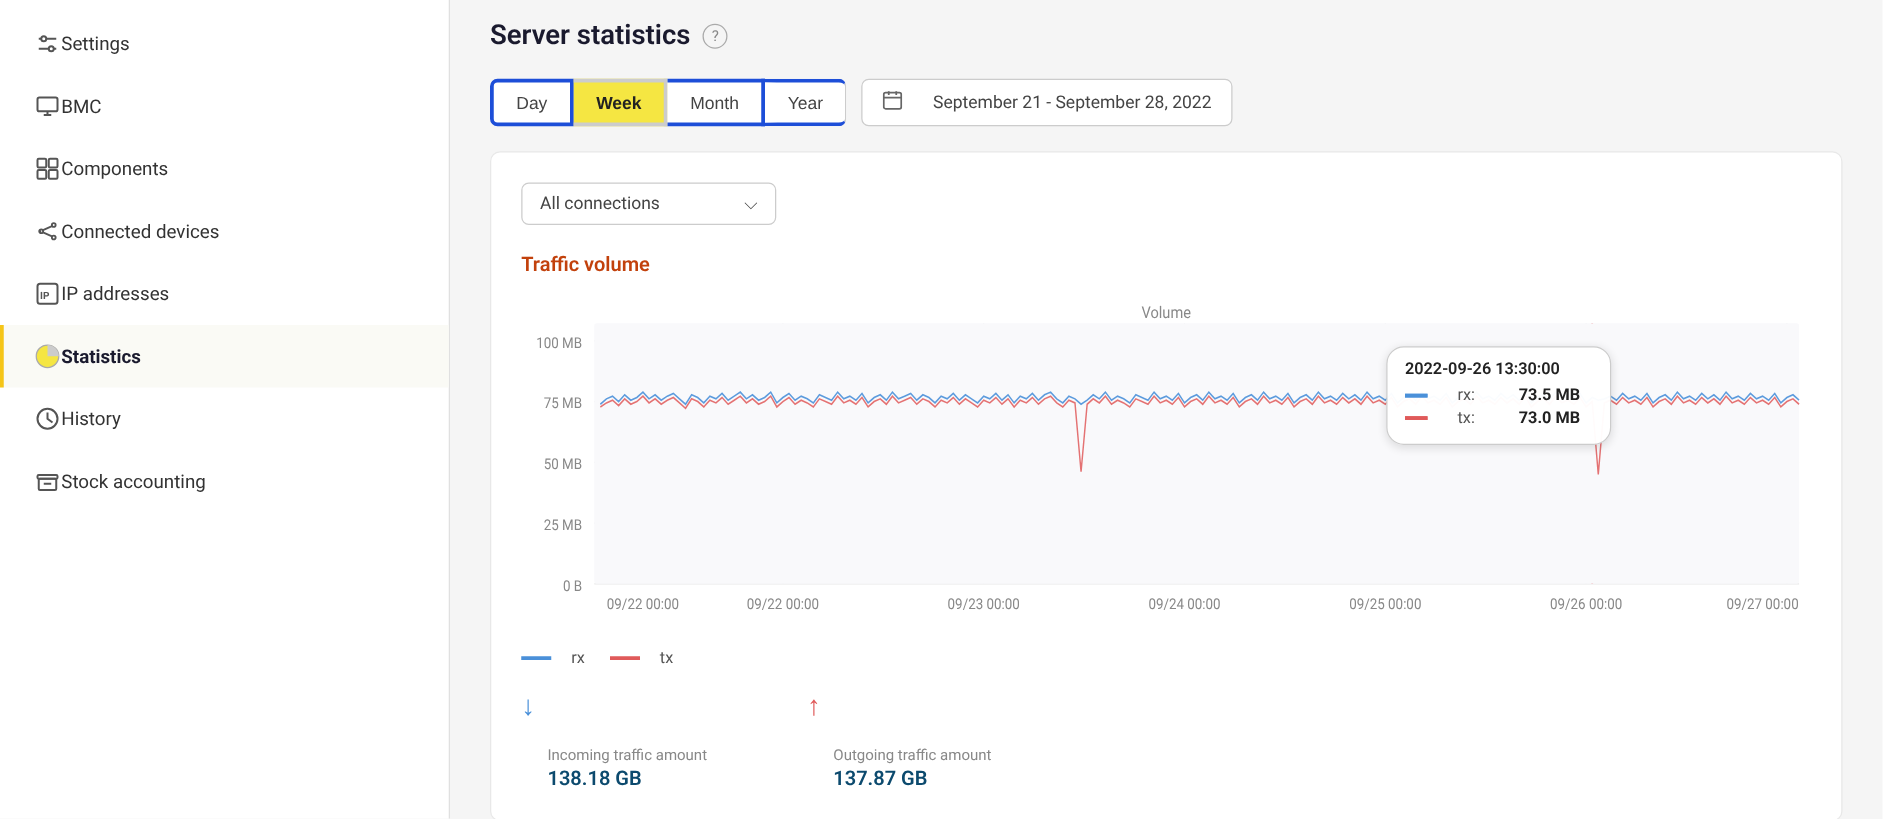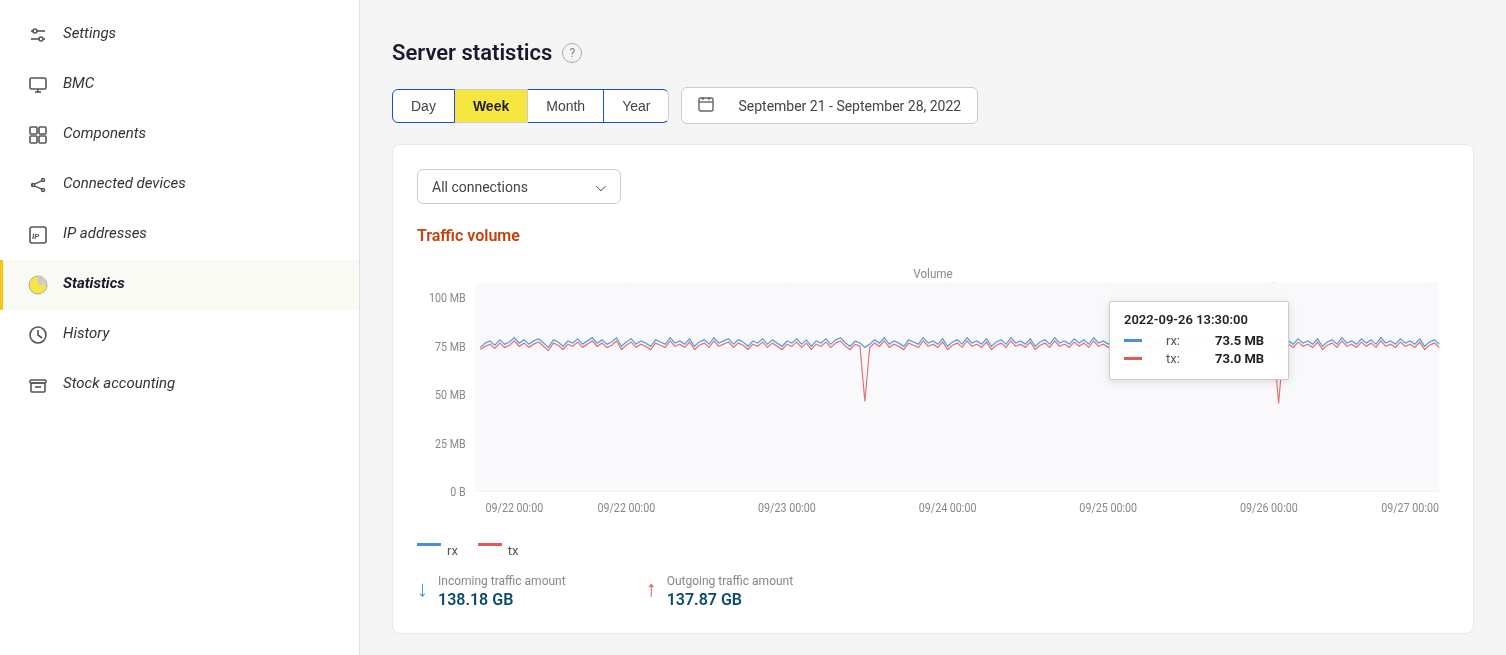--- a/index.html
+++ b/index.html
@@ -10,42 +10,40 @@
       width: 360px;
       min-width: 360px;
       background: #fff;
       border-right: 1px solid #e0e0e0;
       padding: 10px 0;
       display: flex;
       flex-direction: column;
     }
     .sidebar-item {
       display: flex;
-      align-items: flex-start;
+      align-items: center;
       padding: 14px 24px;
       cursor: pointer;
       font-size: 15px;
       color: #333;
-      gap: 14px;
       border-left: 3px solid transparent;
-      font-style: italic;
     }
     .sidebar-item.active {
       color: #1a1a2e;
       font-weight: 700;
       border-left: 3px solid #f5c518;
       background: #fafaf5;
     }
     .sidebar-item .icon { width: 22px; height: 22px; display: flex; align-items: center; justify-content: center; }
 
     
     .main {
       flex: 1;
       overflow-y: auto;
-      padding: 40px 32px;
+      padding: 16px 32px;
       background: #f5f5f5;
     }
 
     .page-header {
       display: flex;
       align-items: center;
       gap: 10px;
       margin-bottom: 22px;
     }
     .page-title {
@@ -68,21 +66,21 @@
 
     
     .time-range {
       display: flex;
       align-items: center;
       gap: 0;
       margin-bottom: 20px;
     }
     .time-btn {
       padding: 8px 18px;
-      border: 1px solid #1d4ed8;
+      border: 3px solid #1d4ed8;
       background: #fff;
       cursor: pointer;
       font-size: 14px;
       color: #444;
     }
     .time-btn:first-child { border-radius: 6px 0 0 6px; }
     .time-btn:nth-child(4) { border-radius: 0 6px 6px 0; border-right: 1px solid #ccc; }
     .time-btn.active { background: #f5e642; border-color: #ccc; font-weight: 600; color: #222; }
     .time-btn:not(:first-child) { border-left: none; }
     .date-range-btn {
@@ -152,21 +150,22 @@
     
     .legend {
       display: flex;
       gap: 20px;
       margin-bottom: 16px;
       font-size: 13px;
       color: #555;
     }
     .legend-item {
       display: flex;
-      gap: 6px;
+      align-items: center;
+      gap: 16px;
     }
     .legend-line-blue {
       width: 24px;
       height: 3px;
       background: #4a90d9;
     }
     .legend-line-red {
       width: 24px;
       height: 3px;
       background: #e05a5a;
@@ -186,35 +185,36 @@
     .traffic-arrow {
       font-size: 22px;
       margin-top: 2px;
     }
     .traffic-arrow.down { color: #4a90d9; }
     .traffic-arrow.up { color: #e05a5a; }
     .traffic-label {
       font-size: 12px;
       color: #888;
       margin-bottom: 2px;
+      margin-top: 47px;
     }
     .traffic-value {
       font-size: 16px;
       font-weight: 600;
       color: #0c4a6e;
     }
 
     
     .chart-tooltip {
       position: absolute;
       right: 160px;
       top: 40px;
       background: rgba(255,255,255,0.97);
       border: 1px solid #ccc;
-      border-radius: 2px;
+      border-radius: 14px;
       padding: 10px 14px;
       font-size: 13px;
       box-shadow: 0 2px 8px rgba(0,0,0,0.12);
       min-width: 180px;
       z-index: 10;
     }
     .tooltip-date {
       font-weight: 600;
       color: #222;
       margin-bottom: 6px;

